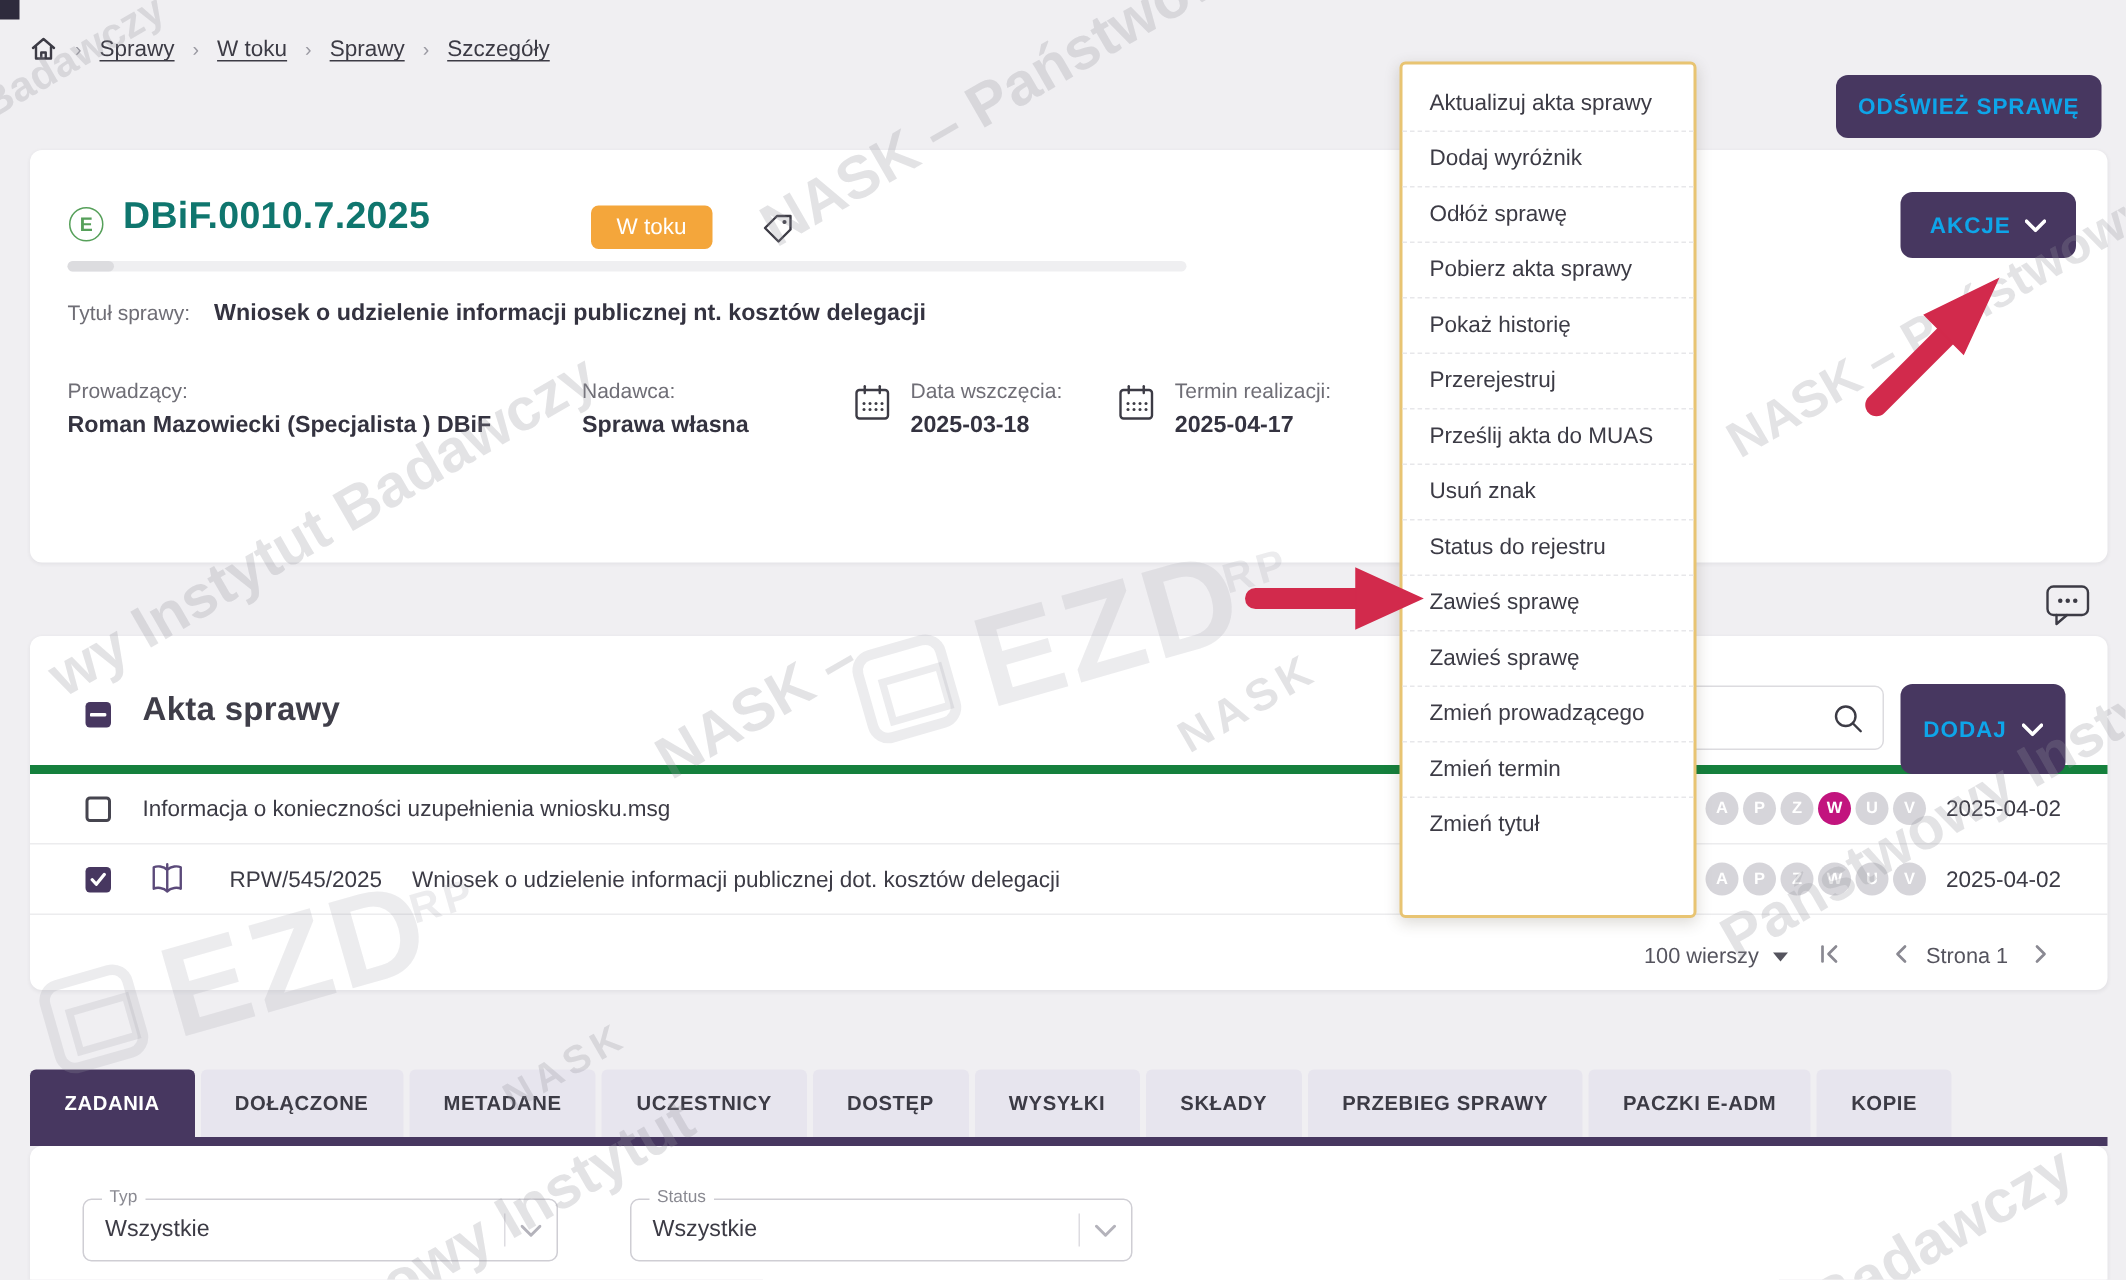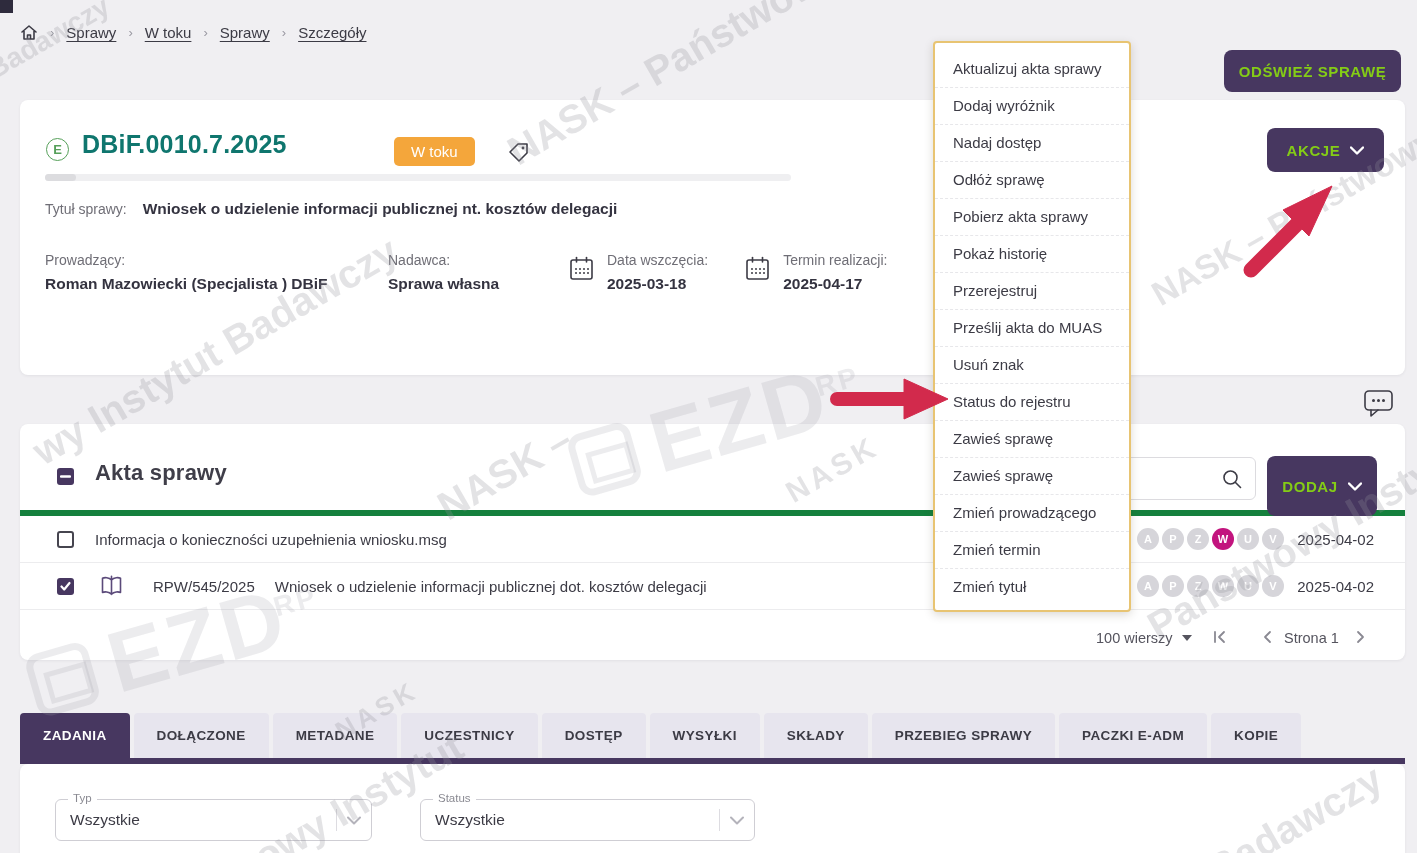--- a/index.html
+++ b/index.html
@@ -9,21 +9,21 @@
     background:#f0eff2;
     color:#3c3b45;
     overflow:hidden;
     position:relative;
   }
   #stage { position:absolute; inset:0; width:1417px; height:853px; overflow:hidden; }
 
   
   .card { position:absolute; background:#fff; border-radius:8px; box-shadow:0 1px 3px rgba(40,40,60,.07); z-index:1; }
   .btn-purple {
-    background:#473760; color:#84cc16; border:none; border-radius:8px;
+    background:#473760; color:#0ea5e9; border:none; border-radius:8px;
     font-family:inherit; font-size:15px; font-weight:bold; letter-spacing:.6px;
     display:flex; align-items:center; justify-content:center; gap:10px; cursor:pointer;
   }
   .chev { width:14px; height:9px; }
   .chev polyline { fill:none; stroke:#fff; stroke-width:2.4; stroke-linecap:round; stroke-linejoin:round; }
 
   
   .corner-sq { position:absolute; left:0; top:0; width:13px; height:13px; background:#2e2b3d; z-index:2; }
 
   
@@ -359,21 +359,20 @@
         <svg viewBox="0 0 16 14">
             <polyline points="6,2 11,7 6,12"></polyline>
           </svg>
       </span>
     </div>
   </section>
 
   <div class="actions-menu">
     <div class="menu-item">Aktualizuj akta sprawy</div>
     <div class="menu-item">Dodaj wyróżnik</div>
-    <div class="menu-item">Nadaj dostęp</div>
     <div class="menu-item">Odłóż sprawę</div>
     <div class="menu-item">Pobierz akta sprawy</div>
     <div class="menu-item">Pokaż historię</div>
     <div class="menu-item">Przerejestruj</div>
     <div class="menu-item">Prześlij akta do MUAS</div>
     <div class="menu-item">Usuń znak</div>
     <div class="menu-item">Status do rejestru</div>
     <div class="menu-item">Zawieś sprawę</div>
     <div class="menu-item">Zawieś sprawę</div>
     <div class="menu-item">Zmień prowadzącego</div>

